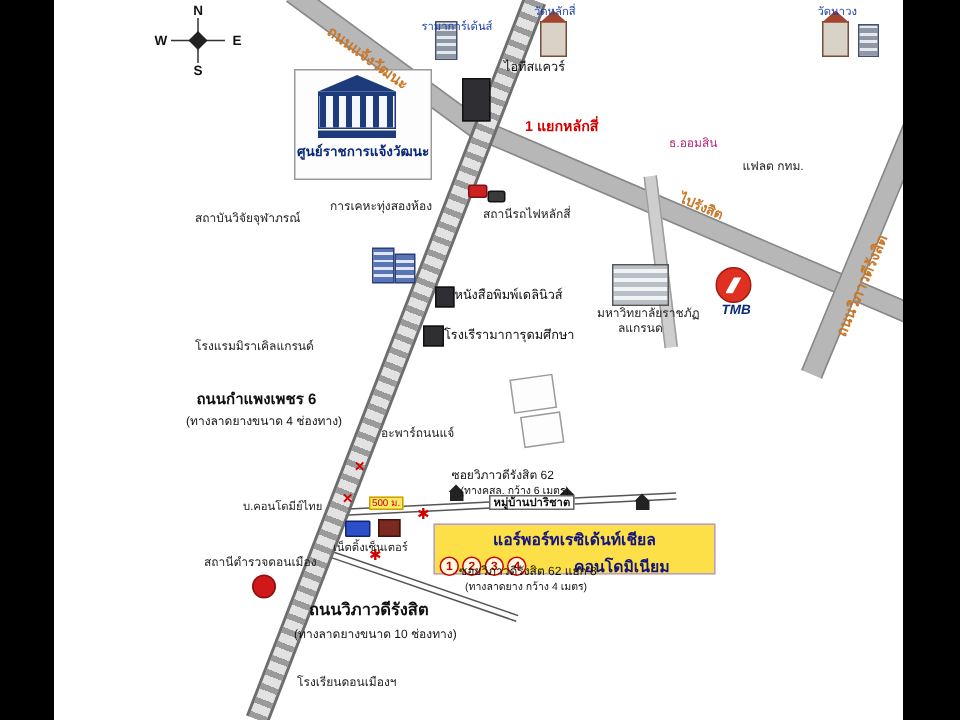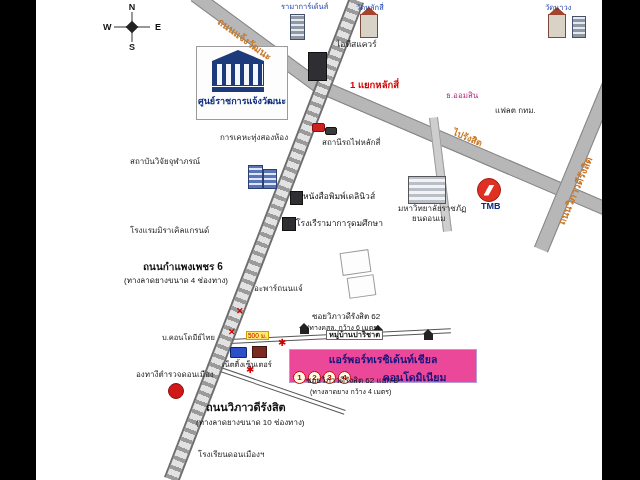--- a/index.html
+++ b/index.html
@@ -99,67 +99,67 @@
     <div class="rose-h"></div>
     <div class="rose-d"></div>
   </div>
 
   <div class="gov">
     <div class="roof"></div>
     <div class="cols"></div>
     <div class="base"></div>
   </div>
 
-  <div class="condo" style="background: #ec4899;">
+  <div class="condo" style="background: #fde047;">
     <div class="l1">แอร์พอร์ทเรซิเด้นท์เชียล</div>
     <div class="row">
       <div class="badges" id="badges">
           <span class="badge" style="color: rgb(204, 0, 0); border-color: rgb(204, 0, 0);">1</span>
           <span class="badge" style="color: rgb(204, 0, 0); border-color: rgb(204, 0, 0);">2</span>
           <span class="badge" style="color: rgb(204, 0, 0); border-color: rgb(204, 0, 0);">3</span>
           <span class="badge" style="color: rgb(204, 0, 0); border-color: rgb(204, 0, 0);">4</span>
         </div>
       <div class="l2">คอนโดมิเนียม</div>
     </div>
   </div>
 
   <div class="bar left"></div>
   <div class="bar right"></div>
-<div class="lbl" style="left: 281px; top: 3px; font-size: 7.5px; color: rgb(26, 63, 170);">รามาการ์เด้นส์</div>
+<div class="lbl" style="left: 281px; top: 14px; font-size: 7.5px; color: rgb(26, 63, 170);">รามาการ์เด้นส์</div>
     <div class="lbl" style="left: 356px; top: 4px; font-size: 7.5px; color: rgb(26, 63, 170);">วัดหลักสี่</div>
     <div class="lbl" style="left: 545px; top: 4px; font-size: 7.5px; color: rgb(26, 63, 170);">วัดนาวง</div>
     <div class="lbl" style="left: 222px; top: 16px; font-size: 10px; color: rgb(200, 120, 40); font-weight: bold; transform: rotate(36deg);">ถนนแจ้งวัฒนะ</div>
     <div class="lbl" style="left: 336px; top: 40px; font-size: 8.5px; color: rgb(17, 17, 17);">ไอทีสแควร์</div>
     <div class="lbl" style="left: 350px; top: 80px; font-size: 9.5px; color: rgb(212, 0, 0); font-weight: bold;">1 แยกหลักสี่</div>
     <div class="lbl" style="left: 455px; top: 128px; font-size: 9px; color: rgb(200, 120, 40); font-weight: bold; transform: rotate(23deg);">ไปรังสิต</div>
     <div class="lbl" style="left: 556px; top: 222px; font-size: 10px; color: rgb(200, 120, 40); font-weight: bold; transform: rotate(-67deg);">ถนนวิภาวดีรังสิต</div>
     <div class="lbl" style="left: 446px; top: 92px; font-size: 8px; color: rgb(180, 40, 125);">ธ.ออมสิน</div>
     <div class="lbl" style="left: 495px; top: 107px; font-size: 8px; color: rgb(34, 34, 34);">แฟลต กทม.</div>
     <div class="lbl" style="left: 398px; top: 205px; font-size: 8px; color: rgb(34, 34, 34);">มหาวิทยาลัยราชภัฏ</div>
-    <div class="lbl" style="left: 412px; top: 215px; font-size: 8px; color: rgb(34, 34, 34);">ยนดอนเม</div>
-    <div class="lbl" style="left: 481px; top: 202px; font-size: 9px; color: rgb(10, 42, 122); font-weight: bold;">TMB</div>
+    <div class="lbl" style="left: 412px; top: 215px; font-size: 8px; color: rgb(34, 34, 34);">ลแกรนด</div>
+    <div class="lbl" style="left: 481px; top: 202px; font-size: 9px; color: rgb(10, 42, 122); font-weight: bold; font-style: italic;">TMB</div>
     <div class="lbl" style="left: 220px; top: 134px; font-size: 8px; color: rgb(34, 34, 34);">การเคหะทุ่งสองห้อง</div>
-    <div class="lbl" style="left: 130px; top: 158px; font-size: 8px; color: rgb(34, 34, 34);">สถาบันวิจัยจุฬาภรณ์</div>
+    <div class="lbl" style="left: 130px; top: 142px; font-size: 8px; color: rgb(34, 34, 34);">สถาบันวิจัยจุฬาภรณ์</div>
     <div class="lbl" style="left: 322px; top: 139px; font-size: 8px; color: rgb(34, 34, 34);">สถานีรถไฟหลักสี่</div>
     <div class="lbl" style="left: 198px; top: 97px; font-size: 9px; color: rgb(10, 42, 122); font-weight: bold;">ศูนย์ราชการแจ้งวัฒนะ</div>
     <div class="lbl" style="left: 303px; top: 192px; font-size: 8.5px; color: rgb(17, 17, 17);">หนังสือพิมพ์เดลินิวส์</div>
     <div class="lbl" style="left: 296px; top: 219px; font-size: 8.5px; color: rgb(17, 17, 17);">โรงเรีรามาการุดมศึกษา</div>
     <div class="lbl" style="left: 130px; top: 227px; font-size: 8px; color: rgb(34, 34, 34);">โรงแรมมิราเคิลแกรนด์</div>
-    <div class="lbl" style="left: 131px; top: 261px; font-size: 10px; color: rgb(17, 17, 17); font-weight: bold; margin-left: 12px;">ถนนกำแพงเพชร 6</div>
+    <div class="lbl" style="left: 131px; top: 261px; font-size: 10px; color: rgb(17, 17, 17); font-weight: bold;">ถนนกำแพงเพชร 6</div>
     <div class="lbl" style="left: 124px; top: 277px; font-size: 8px; color: rgb(17, 17, 17);">(ทางลาดยางขนาด 4 ช่องทาง)</div>
     <div class="lbl" style="left: 254px; top: 285px; font-size: 8px; color: rgb(34, 34, 34);">อะพาร์ถนนแจ์</div>
-    <div class="lbl" style="left: 312px; top: 313px; font-size: 8px; color: rgb(17, 17, 17);">ซอยวิภาวดีรังสิต 62</div>
+    <div class="lbl" style="left: 301px; top: 313px; font-size: 8px; color: rgb(17, 17, 17);">ซอยวิภาวดีรังสิต 62</div>
     <div class="lbl" style="left: 307px; top: 324px; font-size: 7px; color: rgb(17, 17, 17);">(ทางคสล. กว้าง 6 เมตร)</div>
     <div class="lbl" style="left: 162px; top: 334px; font-size: 7.5px; color: rgb(34, 34, 34);">บ.คอนโดมีย์ไทย</div>
     <div class="lbl" style="left: 222px; top: 361px; font-size: 7.5px; color: rgb(34, 34, 34);">เน็ตติ้งเซ็นเตอร์</div>
     <div class="lbl boxed" style="left: 326px; top: 330px; font-size: 7.5px; color: rgb(17, 17, 17); font-weight: bold;">หมู่บ้านปาริชาต</div>
     <div class="lbl tag" style="left: 246px; top: 331px; font-size: 6.5px; color: rgb(204, 0, 0);">500 ม.</div>
     <div class="lbl" style="left: 306px; top: 377px; font-size: 8px; color: rgb(17, 17, 17);">ซอยวิภาวดีรังสิต 62 แยก 8</div>
     <div class="lbl" style="left: 310px; top: 388px; font-size: 7px; color: rgb(17, 17, 17);">(ทางลาดยาง กว้าง 4 เมตร)</div>
-    <div class="lbl" style="left: 136px; top: 371px; font-size: 8px; color: rgb(34, 34, 34);">องทางีตำรวจดอนเมือง</div>
+    <div class="lbl" style="left: 136px; top: 371px; font-size: 8px; color: rgb(34, 34, 34);">สถานีตำรวจดอนเมือง</div>
     <div class="lbl" style="left: 206px; top: 401px; font-size: 11px; color: rgb(17, 17, 17); font-weight: bold;">ถนนวิภาวดีรังสิต</div>
     <div class="lbl" style="left: 196px; top: 419px; font-size: 8px; color: rgb(17, 17, 17);">(ทางลาดยางขนาด 10 ช่องทาง)</div>
     <div class="lbl" style="left: 198px; top: 451px; font-size: 8px; color: rgb(34, 34, 34);">โรงเรียนดอนเมืองฯ</div>
     <div class="ic ic-lot" style="left: 196px; top: 46px; width: 90px; height: 72px;"></div>
     <div class="ic ic-lot" style="left: 341px; top: 251px; width: 27px; height: 21px; transform: rotate(-8deg);"></div>
     <div class="ic ic-lot" style="left: 348px; top: 276px; width: 25px; height: 19px; transform: rotate(-8deg);"></div>
     <div class="ic ic-bldg" style="left: 290px; top: 14px; width: 13px; height: 24px;"></div>
     <div class="ic ic-temple" style="left: 360px; top: 14px; width: 16px; height: 22px;"></div>
     <div class="ic ic-temple" style="left: 548px; top: 14px; width: 16px; height: 22px;"></div>
     <div class="ic ic-bldg" style="left: 572px; top: 16px; width: 12px; height: 20px;"></div>

